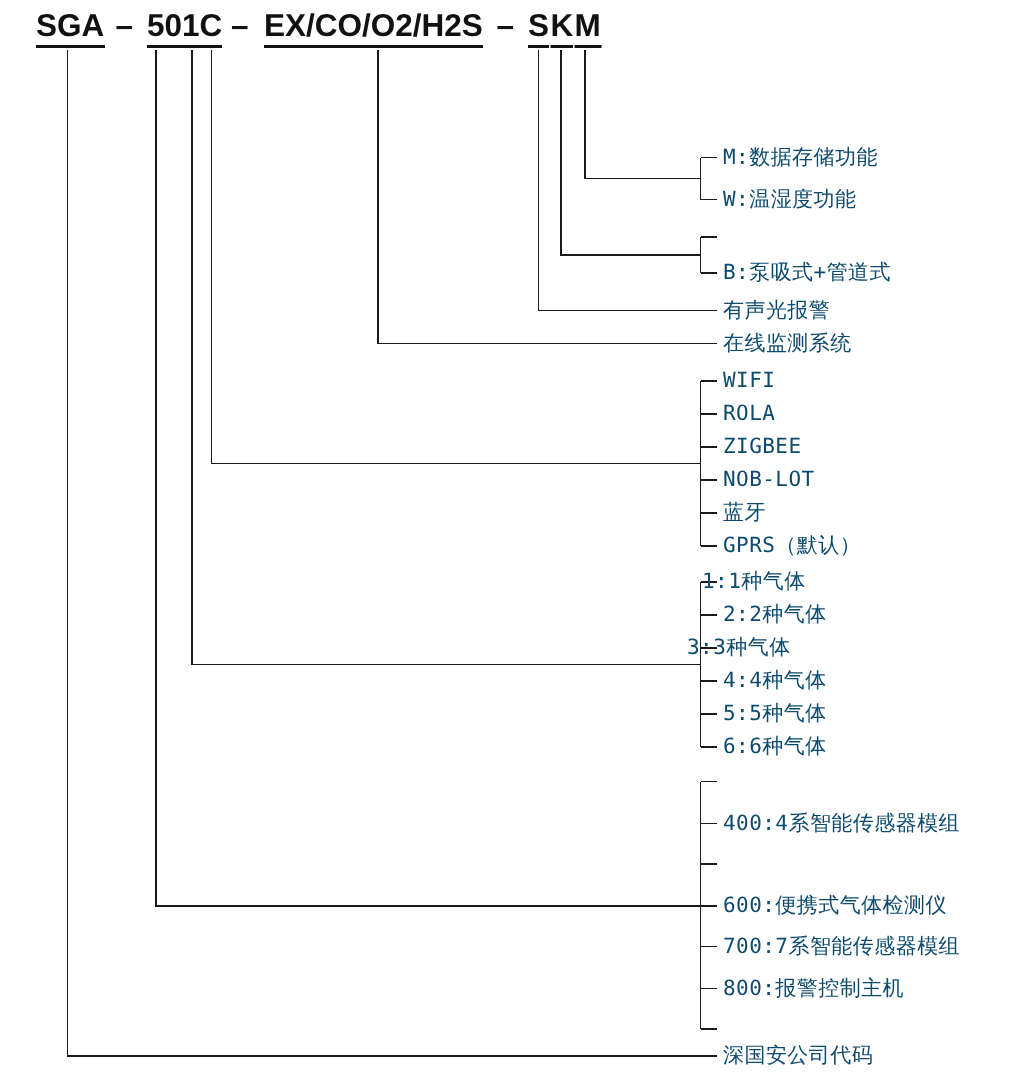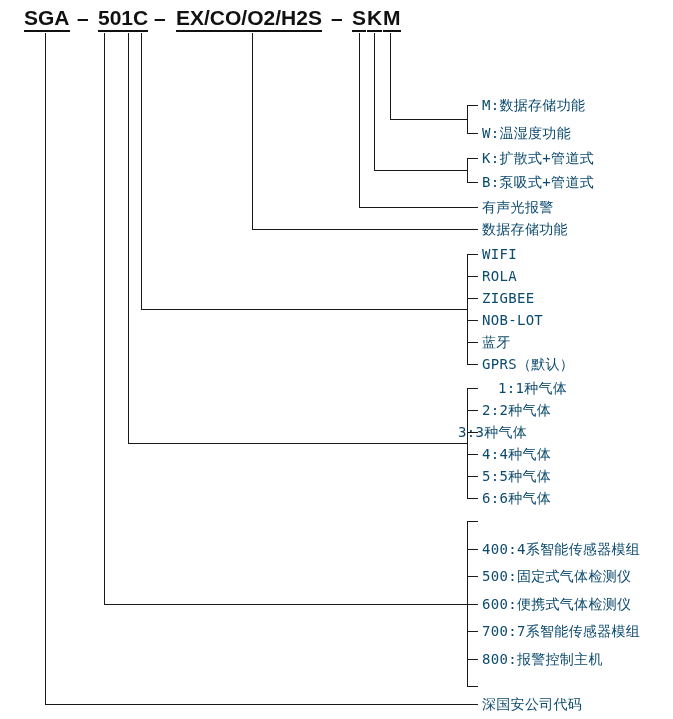--- a/index.html
+++ b/index.html
@@ -73,42 +73,40 @@
       <path d="M467 158 V182 M467 158 H478 M467 182 H478"></path>
       <path d="M467 254 V364 M467 254 H478 M467 276 H478 M467 298 H478 M467 320 H478 M467 342 H478 M467 364 H478"></path>
       <path d="M467 388 V498 M467 388 H478 M467 410 H478 M467 432 H478 M467 454 H478 M467 476 H478 M467 498 H478"></path>
       <path d="M467 521 V686 M467 521 H478 M467 549 H478 M467 576 H478 M467 604 H478 M467 631 H478 M467 659 H478 M467 686 H478"></path>
     </g>
   </svg>
 
   <div class="branch-label" style="left:482px;top:96px">M:数据存储功能</div>
   <div class="branch-label" style="left:482px;top:124px">W:温湿度功能</div>
 
-  <div class="branch-label" style="left:482px;top:149px">K:扩散式+管道式</div>
   <div class="branch-label" style="left:482px;top:173px">B:泵吸式+管道式</div>
 
   <div class="branch-label" style="left:482px;top:198px">有声光报警</div>
 
-  <div class="branch-label" style="left:482px;top:220px">数据存储功能</div>
+  <div class="branch-label" style="left:482px;top:220px">在线监测系统</div>
 
   <div class="branch-label" style="left:482px;top:245px">WIFI</div>
   <div class="branch-label" style="left:482px;top:267px">ROLA</div>
   <div class="branch-label" style="left:482px;top:289px">ZIGBEE</div>
   <div class="branch-label" style="left:482px;top:311px">NOB-LOT</div>
   <div class="branch-label" style="left:482px;top:333px">蓝牙</div>
   <div class="branch-label" style="left:482px;top:355px">GPRS（默认）</div>
 
-  <div class="branch-label" style="left:498px;top:379px">1:1种气体</div>
+  <div class="branch-label" style="left:468px;top:379px">1:1种气体</div>
   <div class="branch-label" style="left:482px;top:401px">2:2种气体</div>
   <div class="branch-label" style="left:458px;top:423px">3:3种气体</div>
   <div class="branch-label" style="left:482px;top:445px">4:4种气体</div>
   <div class="branch-label" style="left:482px;top:467px">5:5种气体</div>
   <div class="branch-label" style="left:482px;top:489px">6:6种气体</div>
 
   <div class="branch-label" style="left:482px;top:540px">400:4系智能传感器模组</div>
-  <div class="branch-label" style="left:482px;top:567px">500:固定式气体检测仪</div>
   <div class="branch-label" style="left:482px;top:595px">600:便携式气体检测仪</div>
   <div class="branch-label" style="left:482px;top:622px">700:7系智能传感器模组</div>
   <div class="branch-label" style="left:482px;top:650px">800:报警控制主机</div>
 
   <div class="branch-label" style="left:482px;top:695px">深国安公司代码</div>
 
 </div>
 
 </body></html>

